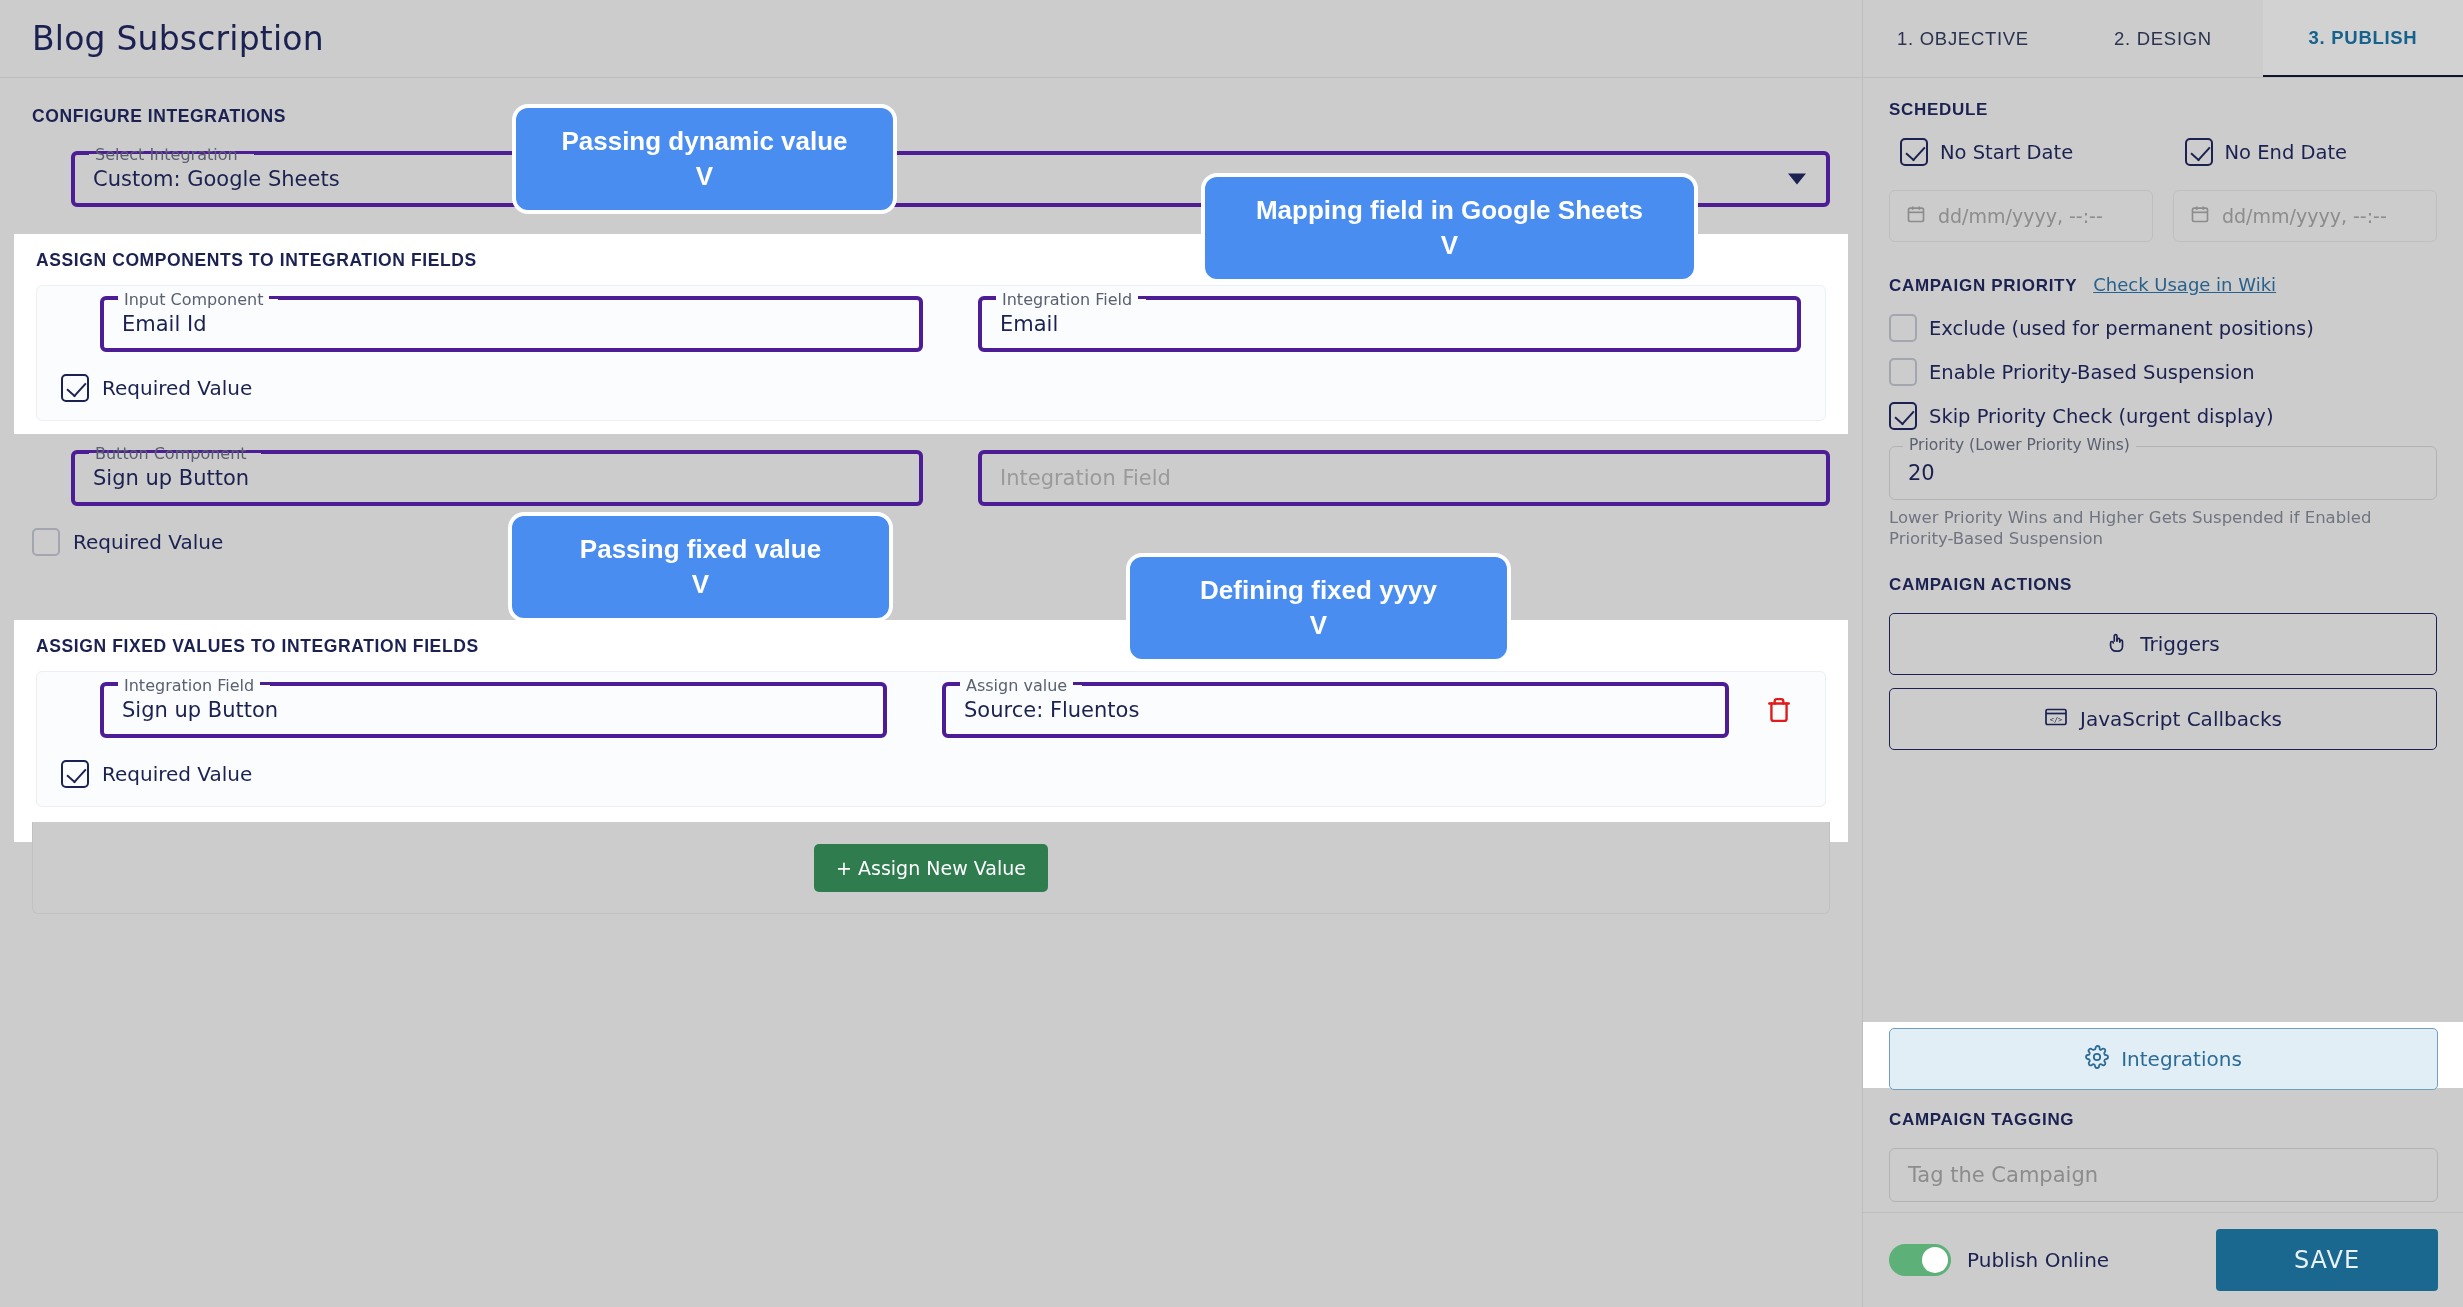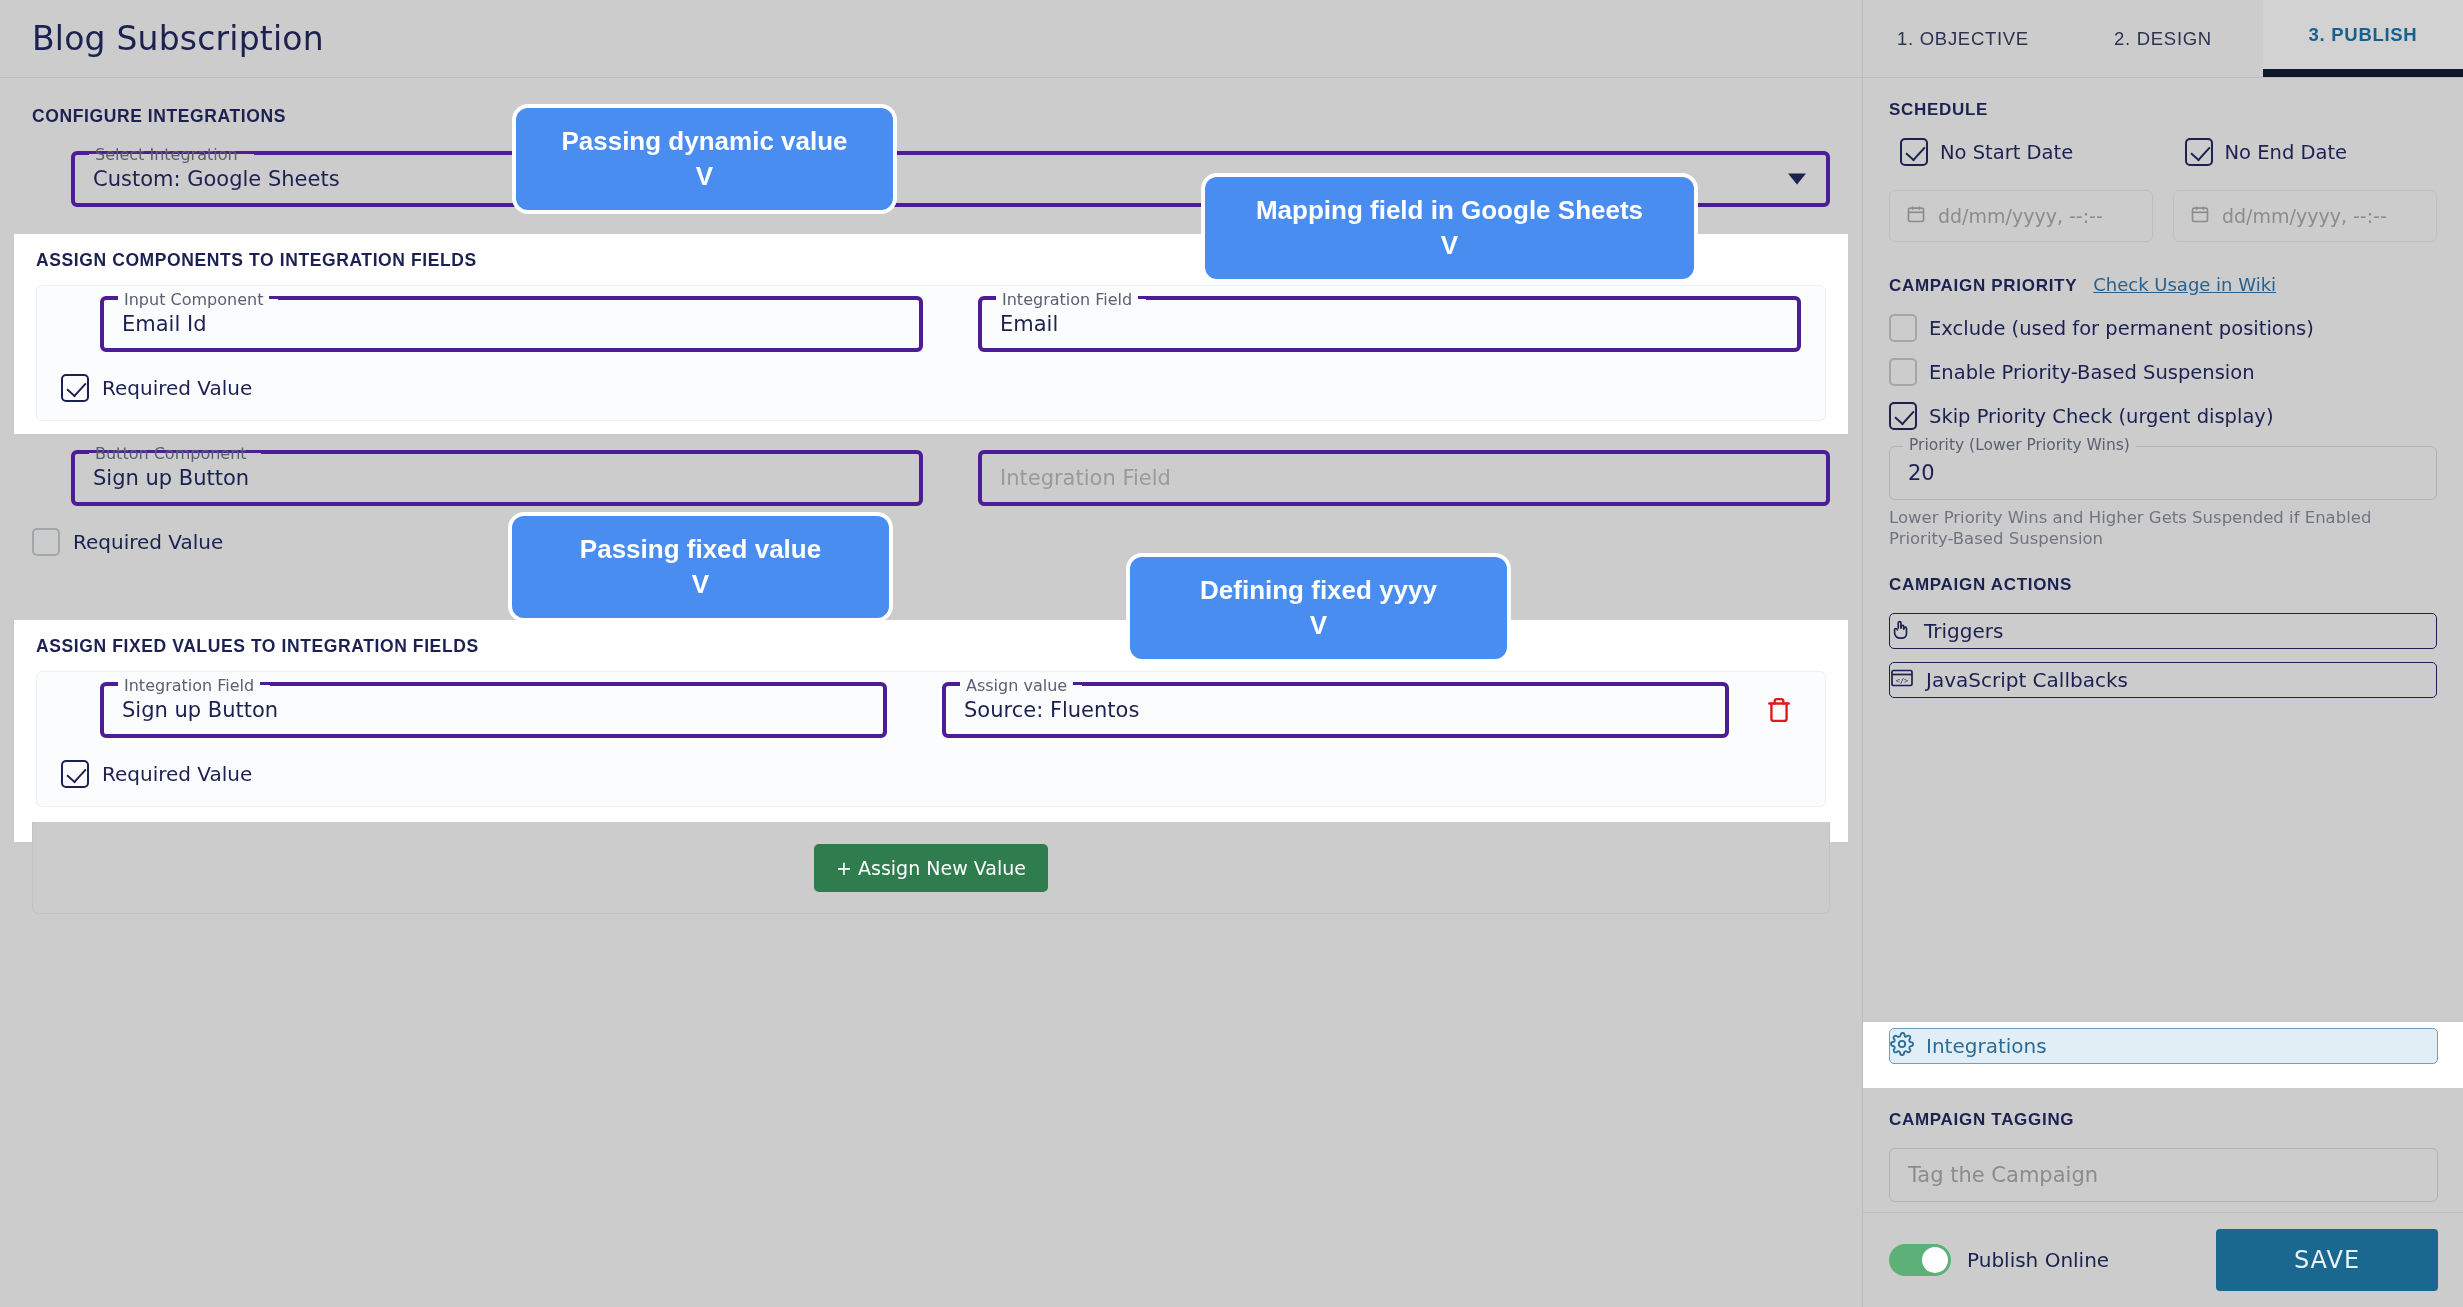--- a/index.html
+++ b/index.html
@@ -228,21 +228,21 @@
     font-size: 18.5px;
     letter-spacing: .7px;
     color: #2b3350;
     font-family: "Liberation Sans", sans-serif;
     cursor: pointer;
     background: #cccccc;
   }
   .tab.active {
     color: #16628f;
     font-weight: bold;
-    border-bottom: 8px solid #0f172a;
+    border-bottom: 2px solid #0f172a;
     background: #d2d2d2;
   }
   .sb-body { padding: 22px 26px 0 26px; }
   .sb-head {
     font-size: 17px;
     font-weight: bold;
     letter-spacing: .7px;
     color: #1b2151;
     font-family: "Liberation Sans", sans-serif;
     margin-bottom: 18px;
@@ -292,24 +292,24 @@
   .sb-select .sval { font-size: 21px; color: #1b2151; font-family: "DejaVu Sans", sans-serif; }
   .sb-select .sval.ph { color: #8c8c8c; }
   .hint {
     font-size: 16.5px;
     color: #6f7480;
     line-height: 1.25;
     margin-top: 8px;
     font-family: "DejaVu Sans", sans-serif;
   }
   .action-btn {
-    height: 36px;
+    height: 62px;
     border: 1px solid #1b2151;
     border-radius: 5px;
-    display: flex; align-items: center; 
+    display: flex; align-items: center; justify-content: center;
     gap: 12px;
     font-size: 20px;
     color: #1b2151;
     font-family: "DejaVu Sans", sans-serif;
     margin-bottom: 13px;
     cursor: pointer;
     background: transparent;
   }
   .action-btn.active {
     background: #e2eef6;

